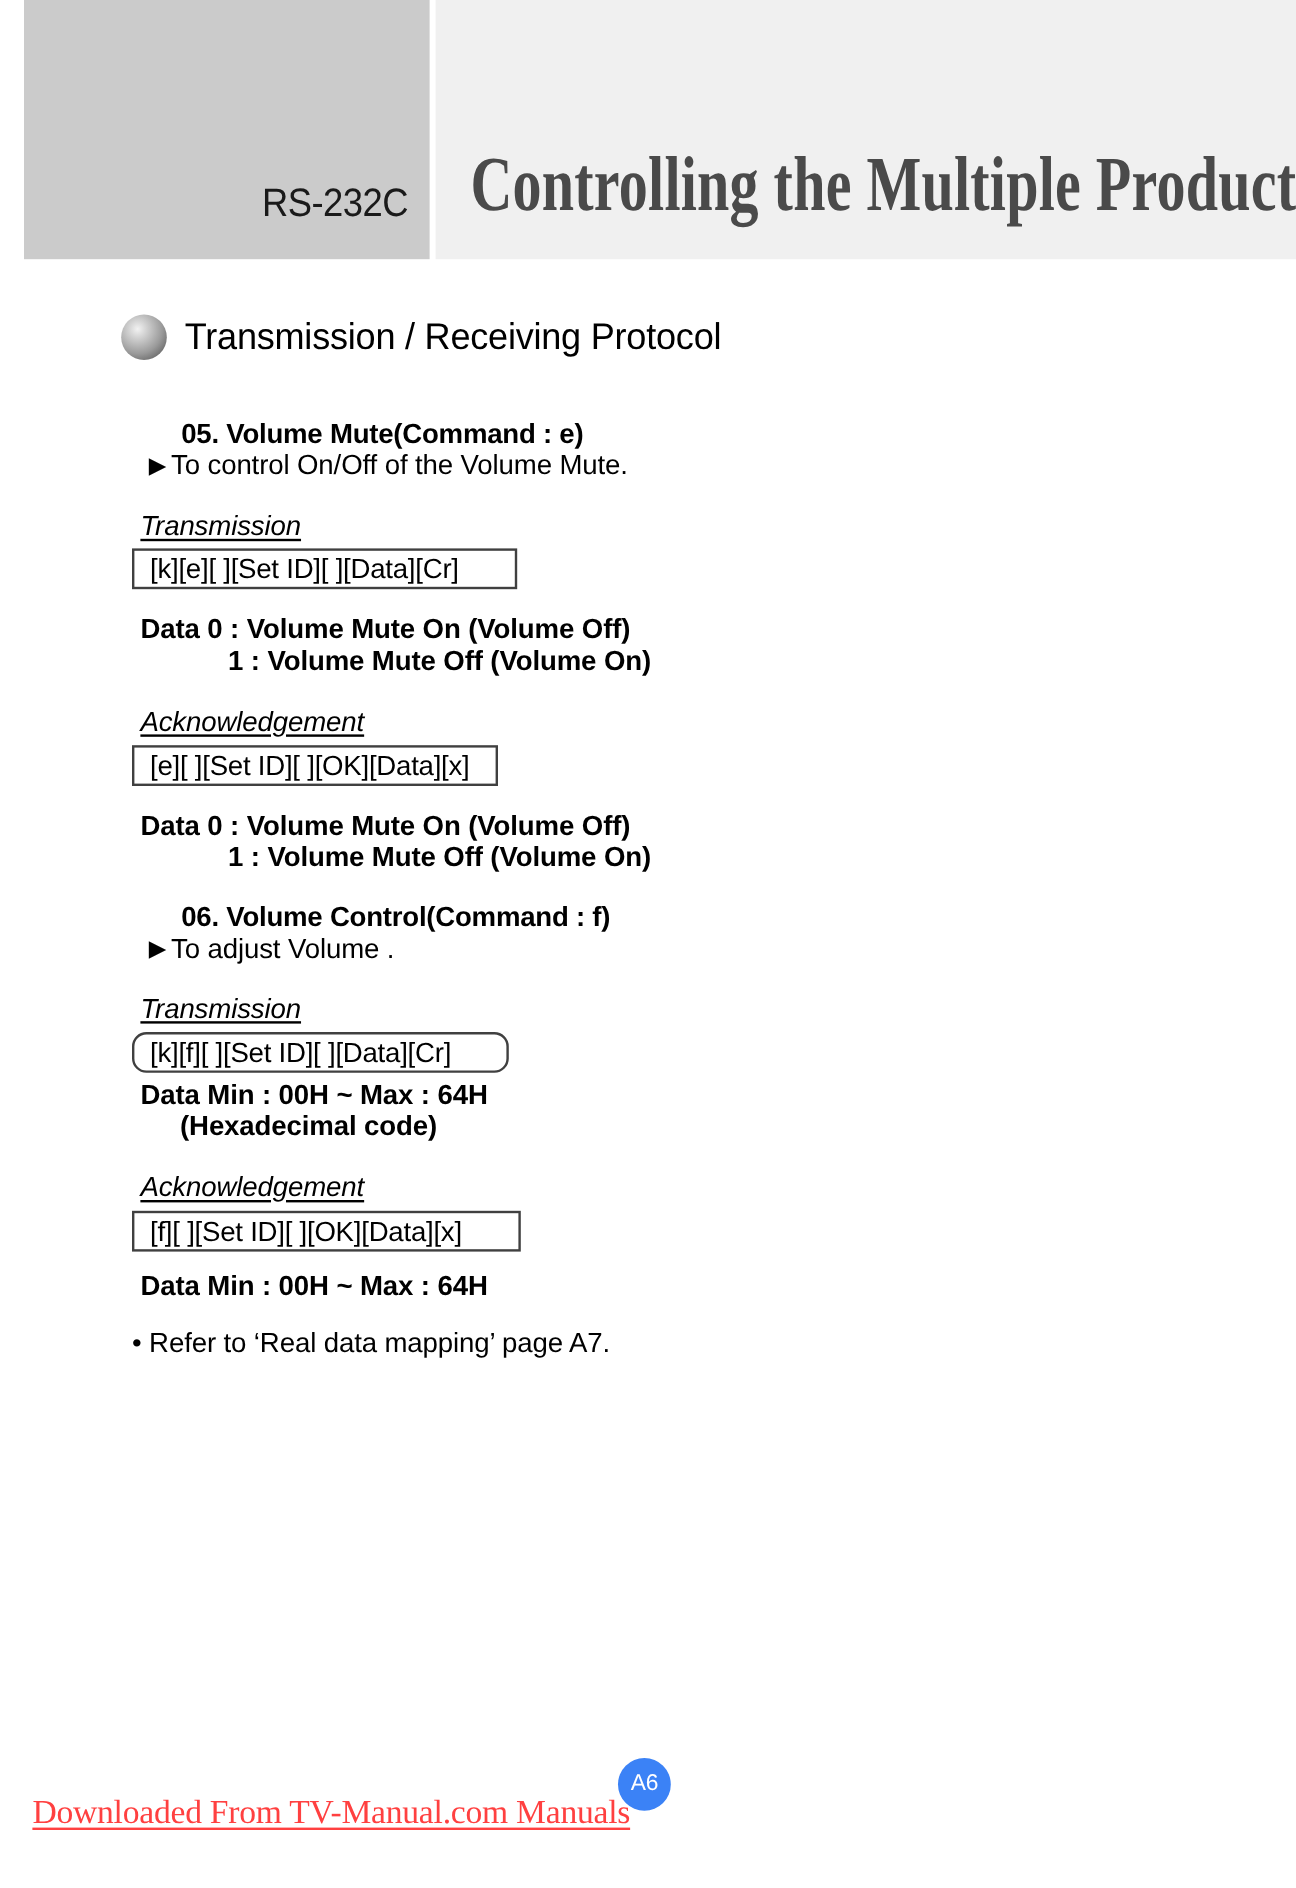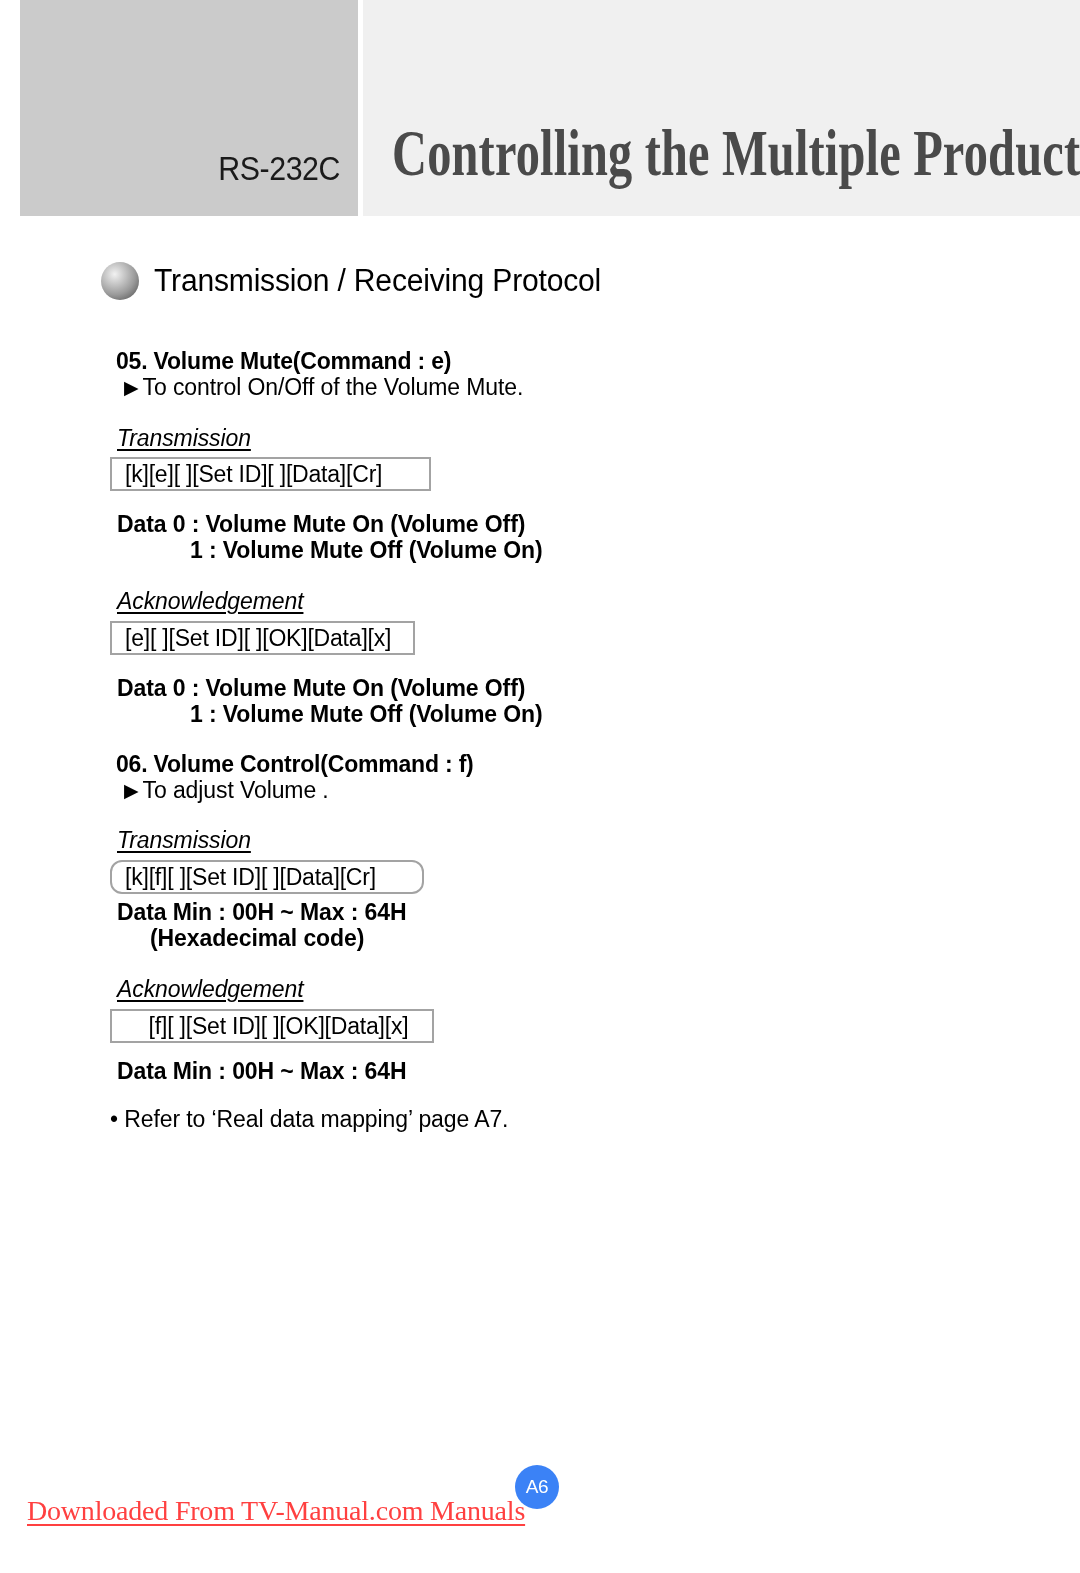--- a/index.html
+++ b/index.html
@@ -112,20 +112,21 @@
     top: 0;
     width: 1080px;
   }
 
   .cmd-heading {
     position: absolute;
     font-size: 23px;
     font-weight: bold;
     letter-spacing: -0.2px;
     white-space: nowrap;
+    margin-left: 35px;
   }
   .cmd-desc {
     position: absolute;
     font-size: 23px;
     font-weight: 400;
     white-space: nowrap;
     letter-spacing: -0.1px;
   }
   .cmd-desc .tri {
     font-size: 19px;
@@ -137,21 +138,21 @@
     position: absolute;
     font-size: 23px;
     font-style: italic;
     text-decoration: underline;
     text-underline-offset: 3px;
     white-space: nowrap;
     letter-spacing: -0.1px;
   }
   .code-box {
     position: absolute;
-    border: 2px solid #a3a3a3;
+    border: 2px solid #404040;
     background: #fff;
     box-sizing: border-box;
     display: flex;
     align-items: center;
     padding-left: 13px;
   }
   .code-box span {
     font-size: 23px;
     white-space: nowrap;
     letter-spacing: -0.2px;
@@ -250,21 +251,21 @@
 
   <div class="code-box" style="left:110px; top:860px; width:314px; height:34px;border-radius:12px;">
     <span>[k][f][ ][Set ID][ ][Data][Cr]</span>
   </div>
 
   <div class="data-line" style="left:117px; top:899px;">Data        Min : 00H ~ Max : 64H</div>
   <div class="data-line" style="left:150px; top:925px;">(Hexadecimal code)</div>
 
   <div class="sub-label" style="left:117px; top:976px;">Acknowledgement</div>
 
-  <div class="code-box" style="left:110px; top:1009px; width:324px; height:34px;justify-content:center;">
+  <div class="code-box" style="left:110px; top:1009px; width:324px; height:34px;">
     <span>[f][ ][Set ID][ ][OK][Data][x]</span>
   </div>
 
   <div class="data-line" style="left:117px; top:1058px;">Data        Min : 00H ~ Max : 64H</div>
 
   <div class="note-line" style="left:110px; top:1106px;">• Refer to ‘Real data mapping’ page A7.</div>
 
 </div>
 
 <div id="page-badge">A6</div>

